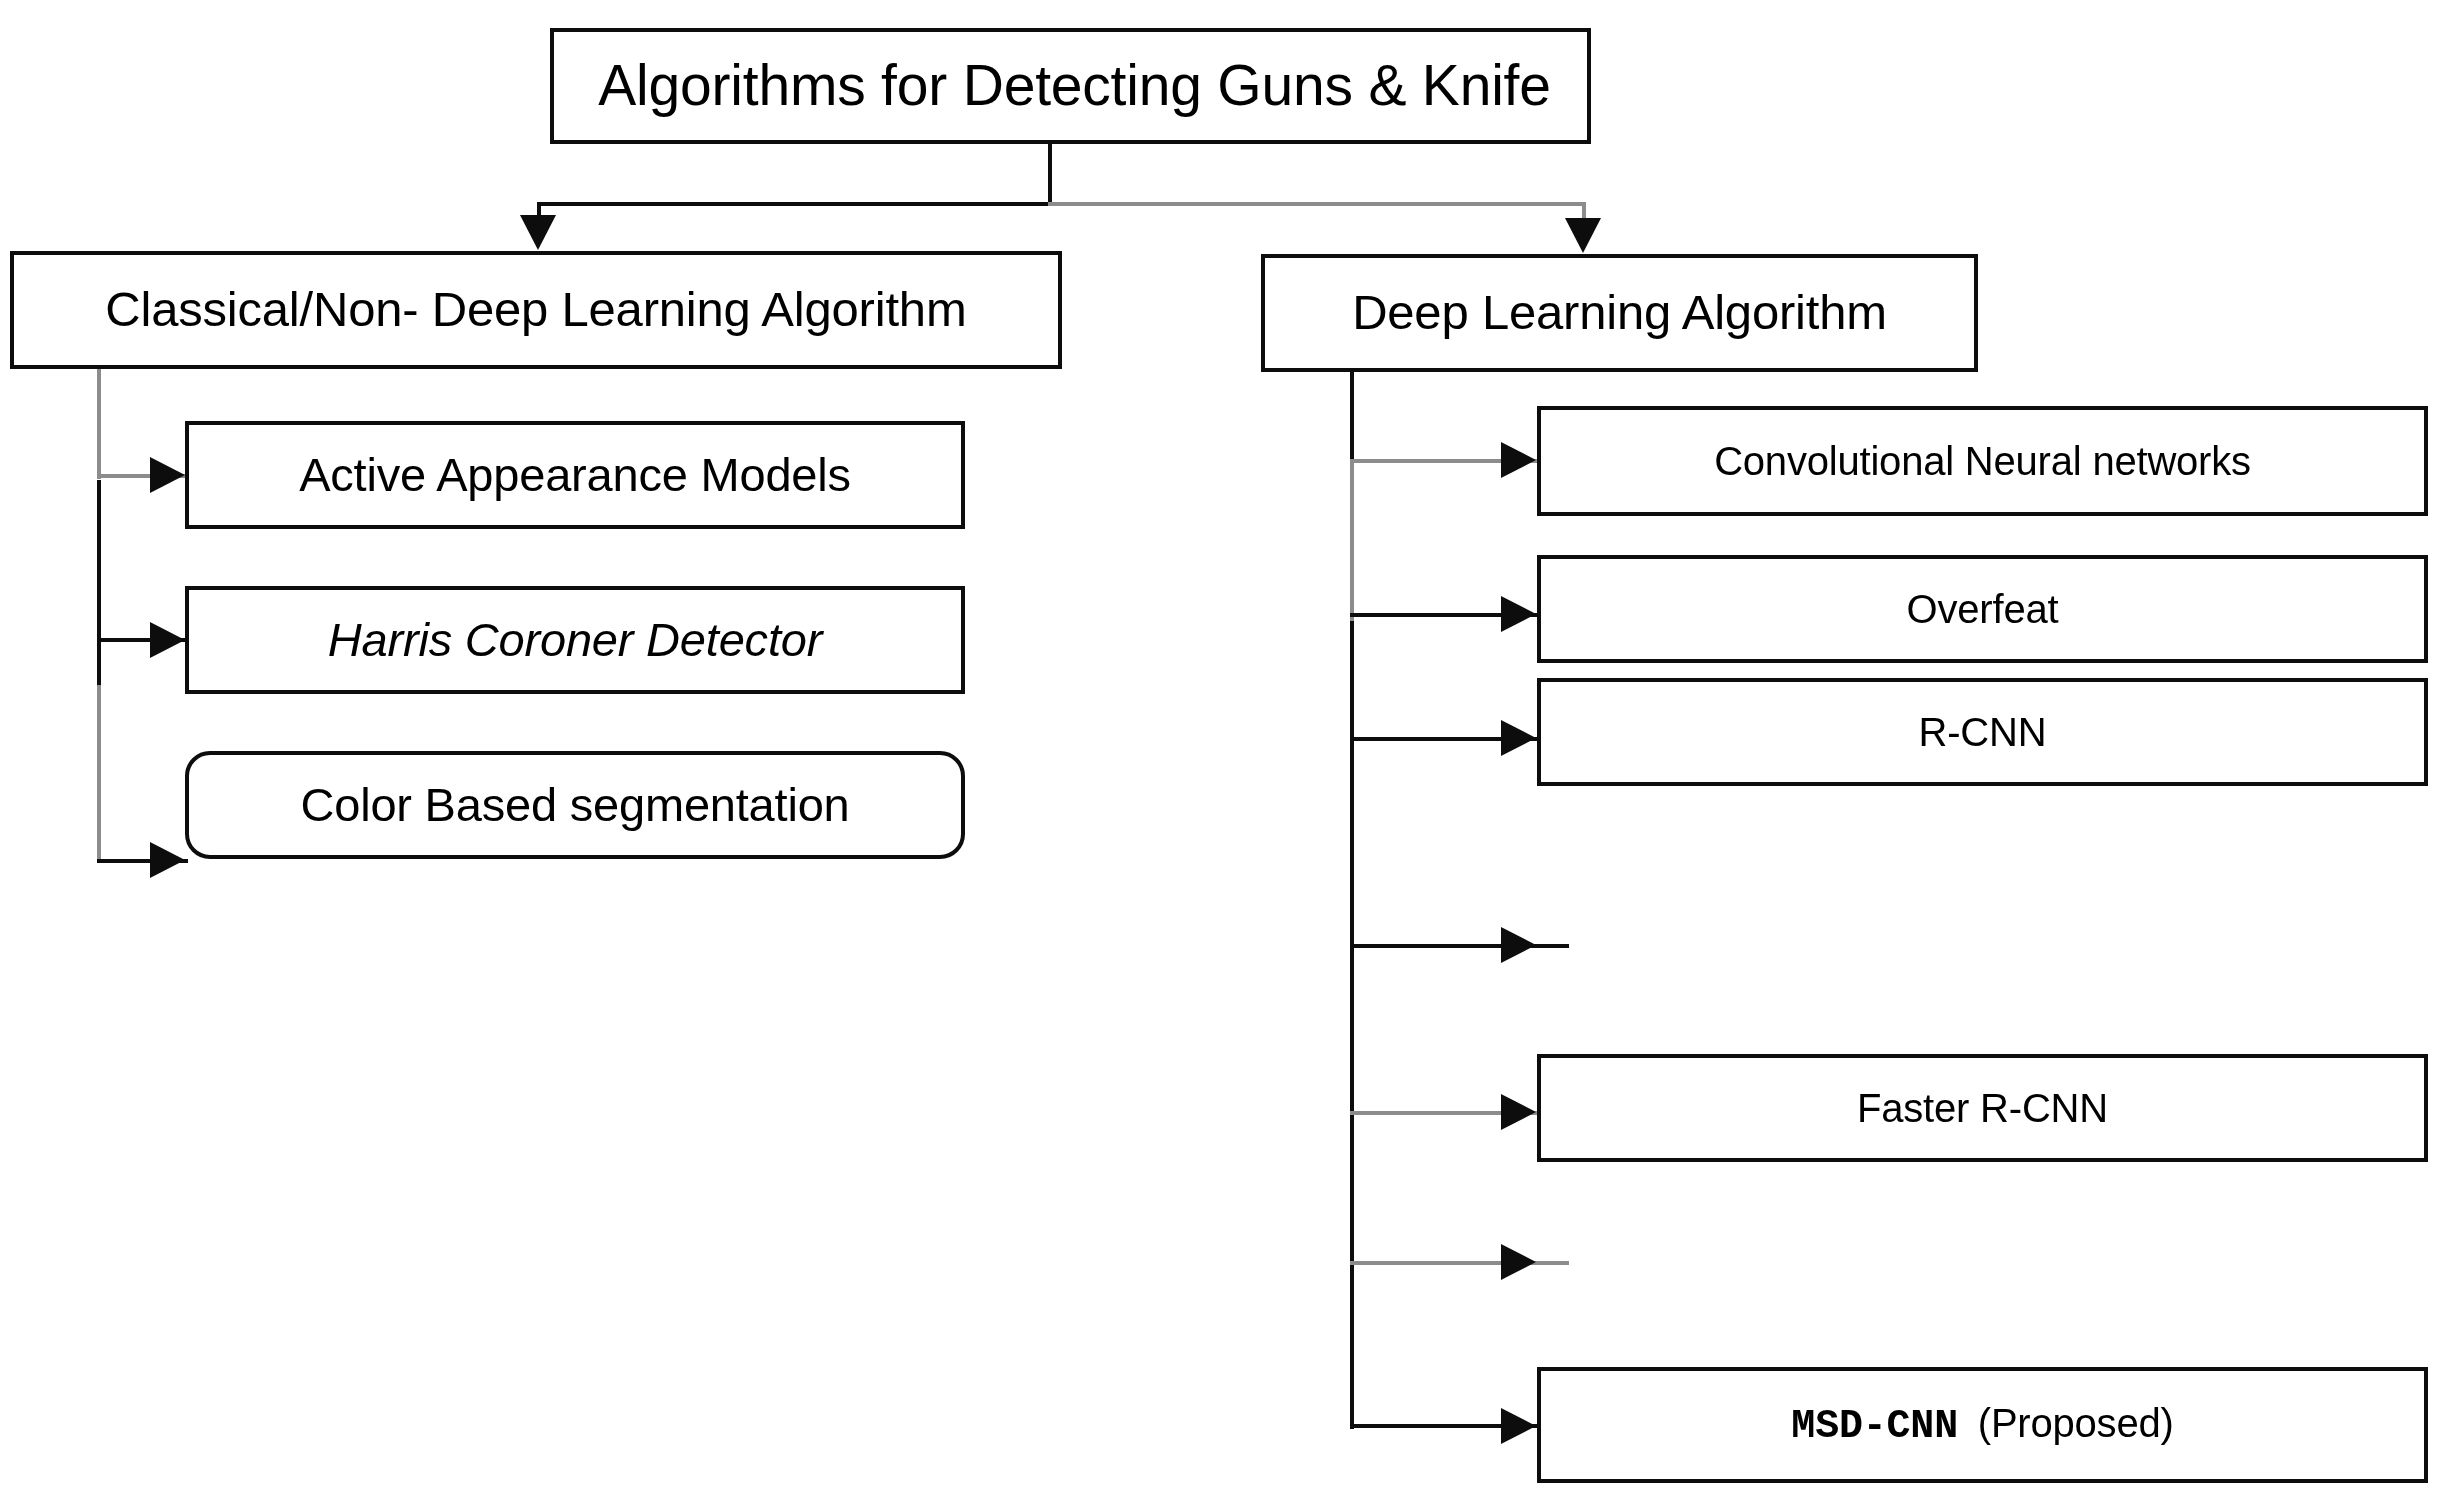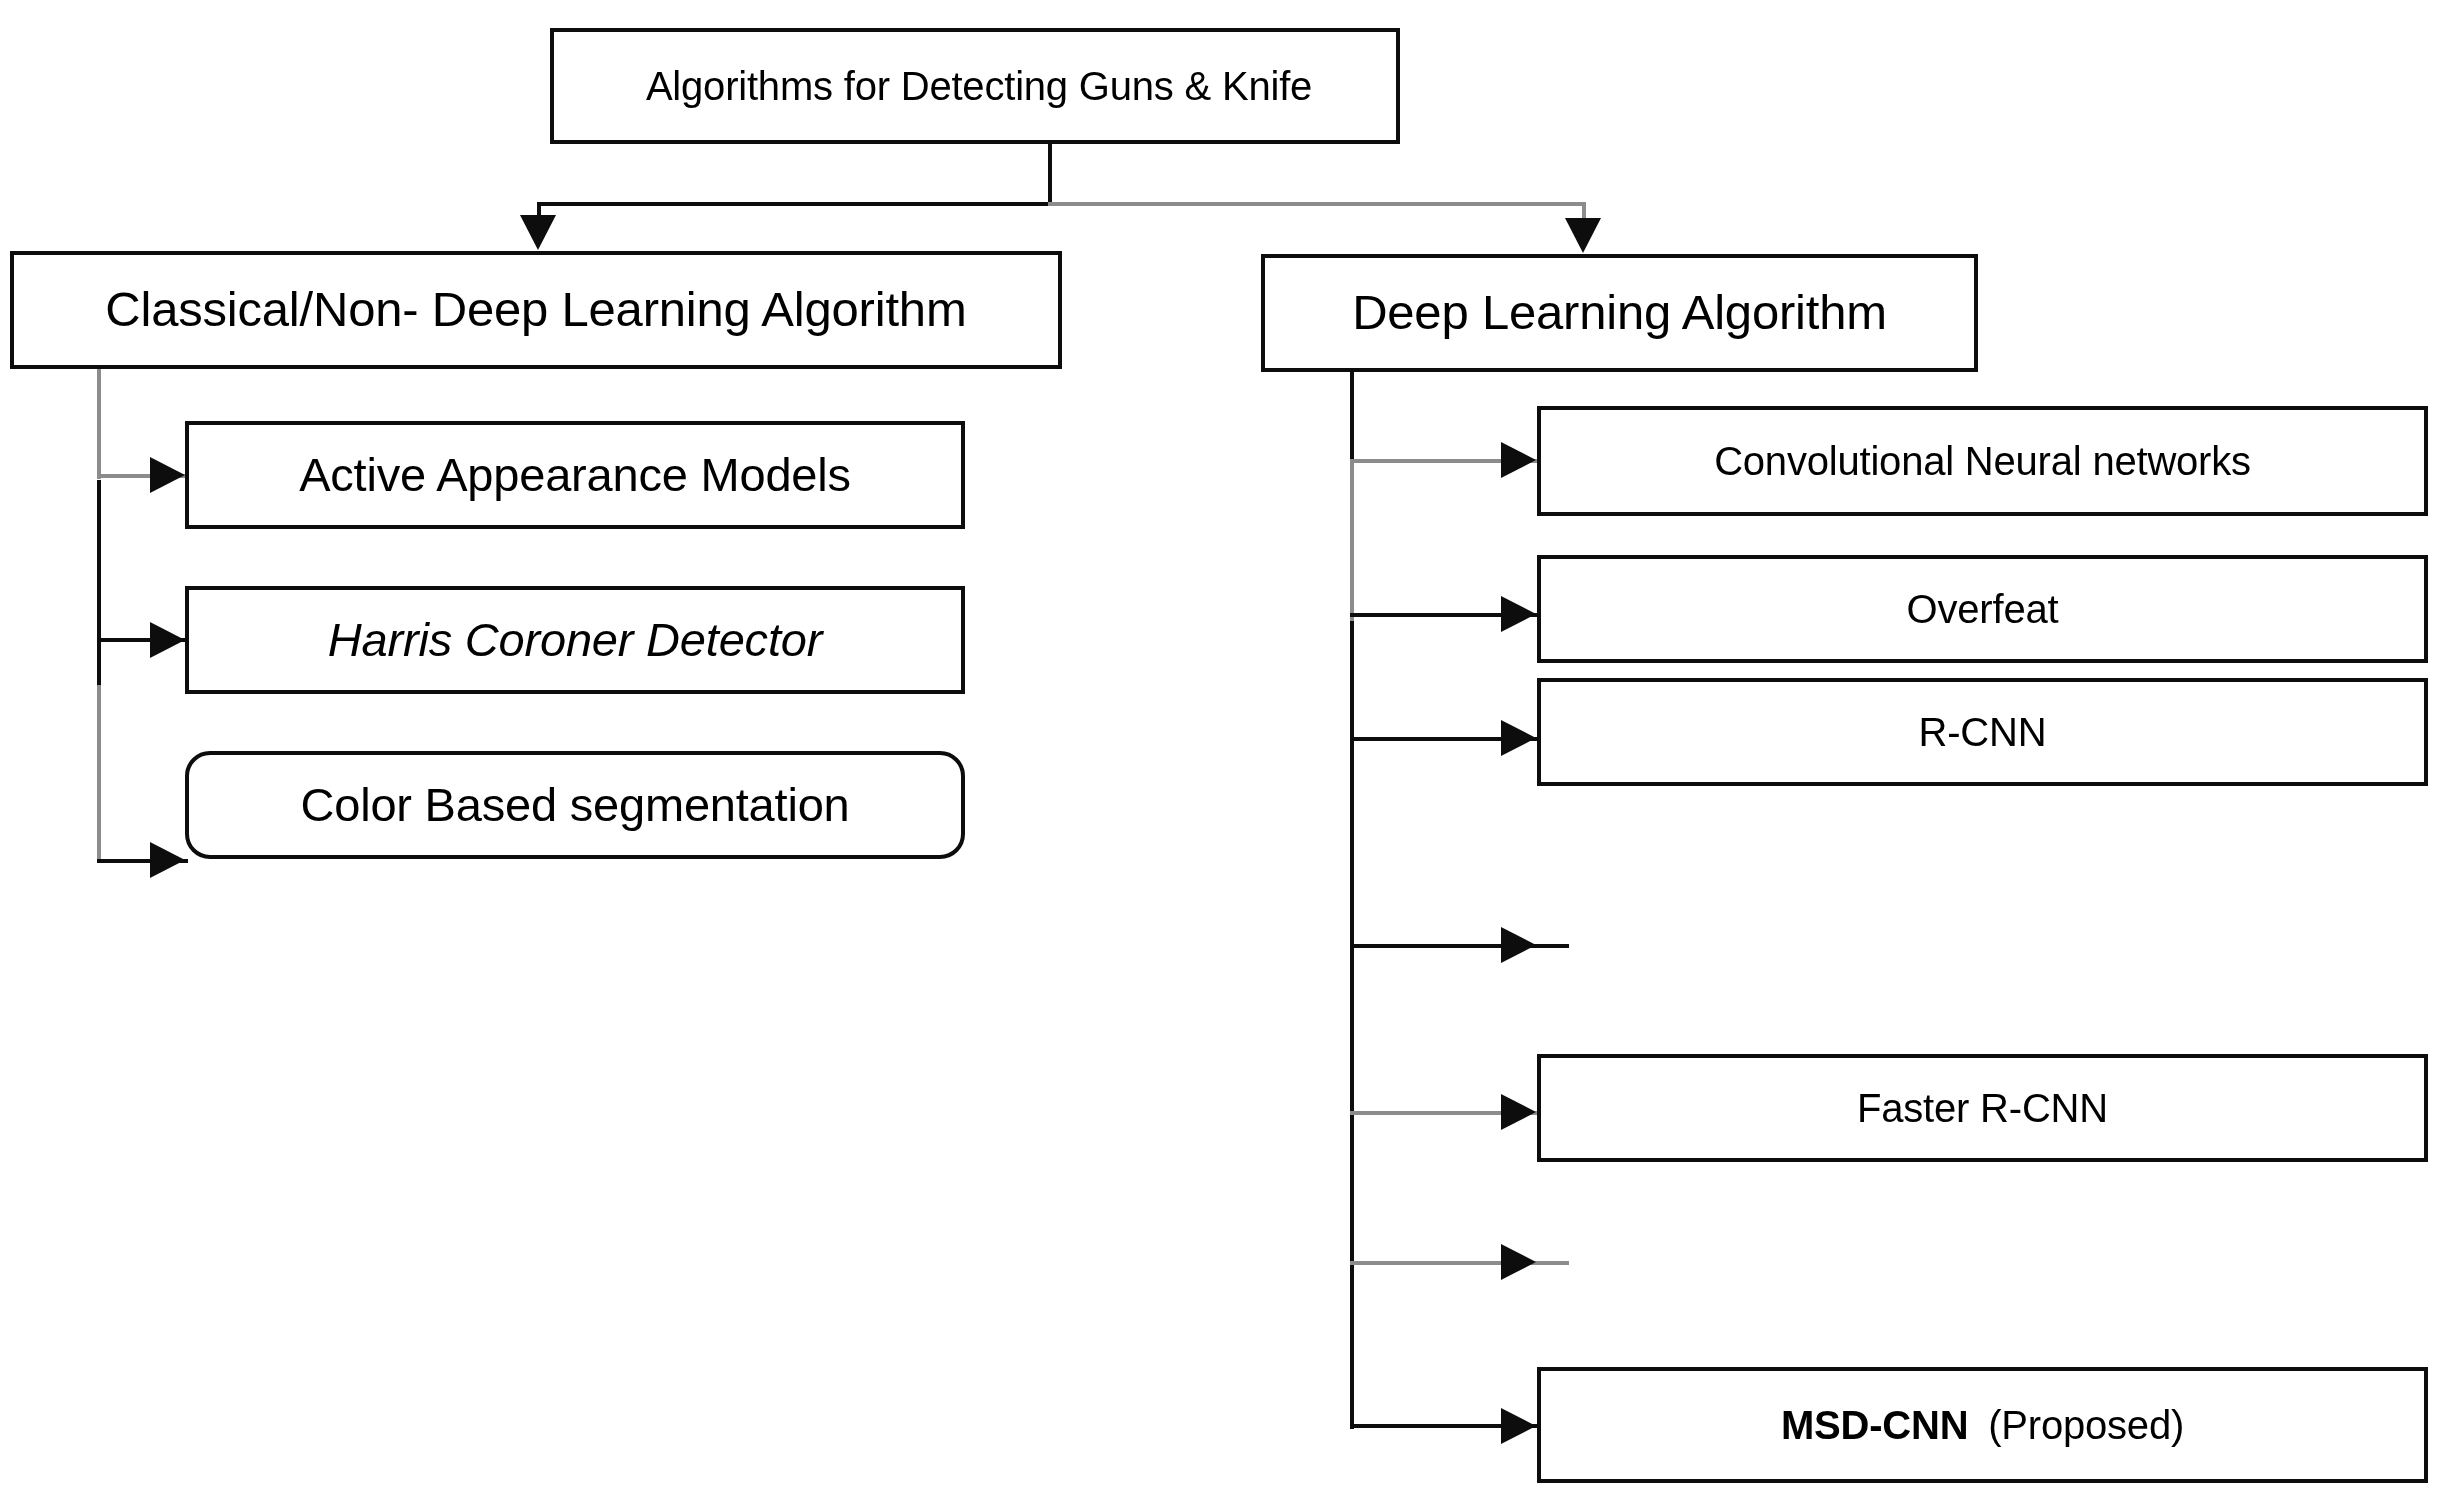--- a/index.html
+++ b/index.html
@@ -24,39 +24,39 @@
     border:4.9px solid #0d0d0d;
     display:flex;
     align-items:center;
     justify-content:center;
     text-align:center;
     line-height:1.05;
     letter-spacing:-0.2px;
   }
   .node span{display:inline-block;padding:0 9.9px;}
 
-  #node-root{ left:550px;  top:27.6px;   width:850px; height:116px; font-size:40px;padding-left:8px; }
+  #node-root{ left:550px;  top:27.6px;   width:1041px; height:116px; font-size:57px;padding-left:8px; }
   #node-classical{ left:9.9px;  top:251px; width:1052px; height:118px; font-size:49px; }
   #node-deep{ left:1229px; top:254px; width:717px;  height:118px; font-size:49px;margin-left:32px; }
 
   .leafL{ left:185px; width:780px; font-size:47px; }
   #node-aam{  top:421px; height:108px; }
   #node-harris{ top:586px; height:108px;font-style:italic; }
   #node-color{ top:751px; height:108px;border-radius:25px; }
 
   .leafR{ left:1537px; width:891px; font-size:40px; }
   #node-cnn{    top:406px;  height:110px; }
   #node-overfeat{ top:555px;  height:108px; }
   #node-rcnn{   top:678px;  height:108px; }
   #node-fastrcnn{ top:885px; height:108px; }
   #node-fasterrcnn{ top:1054px; height:108px; }
   #node-yolo{   top:1204px; height:122px; }
   #node-msdcnn{ top:1367px; height:116px; }
 
-  #node-msdcnn .bold{font-weight:bold;}
+  #node-msdcnn .bold{font-weight:bold;font-family:Liberation Mono, monospace;}
 
   
   .vline{position:absolute;background:#0d0d0d;width:3.9px;}
   .hline{position:absolute;background:#0d0d0d;height:3.9px;}
   .vline.soft,.hline.soft{background:#8c8c8c;}
 
   
   .arrow-down{
     position:absolute;
     width:0;height:0;

